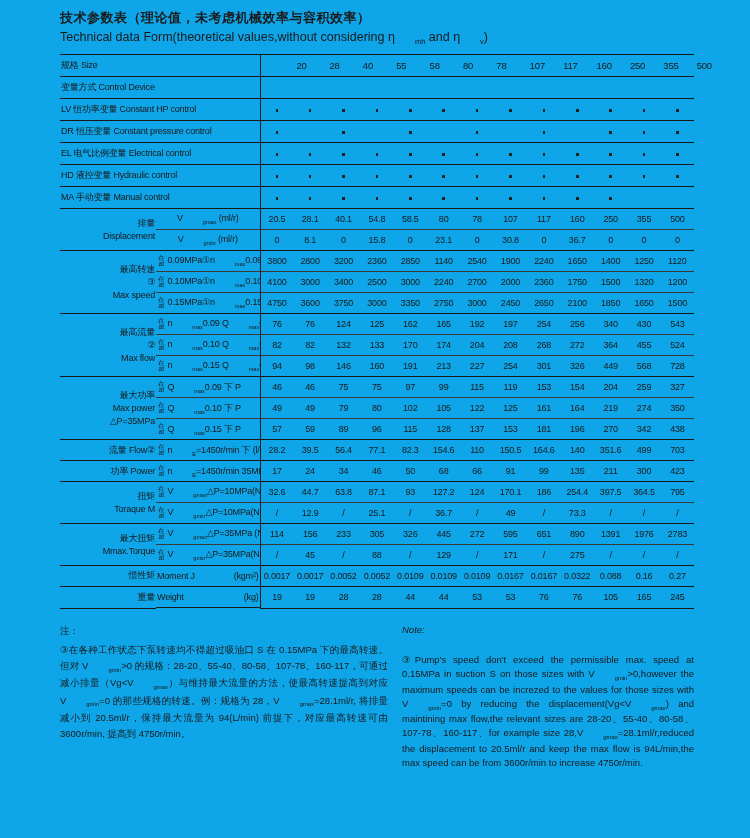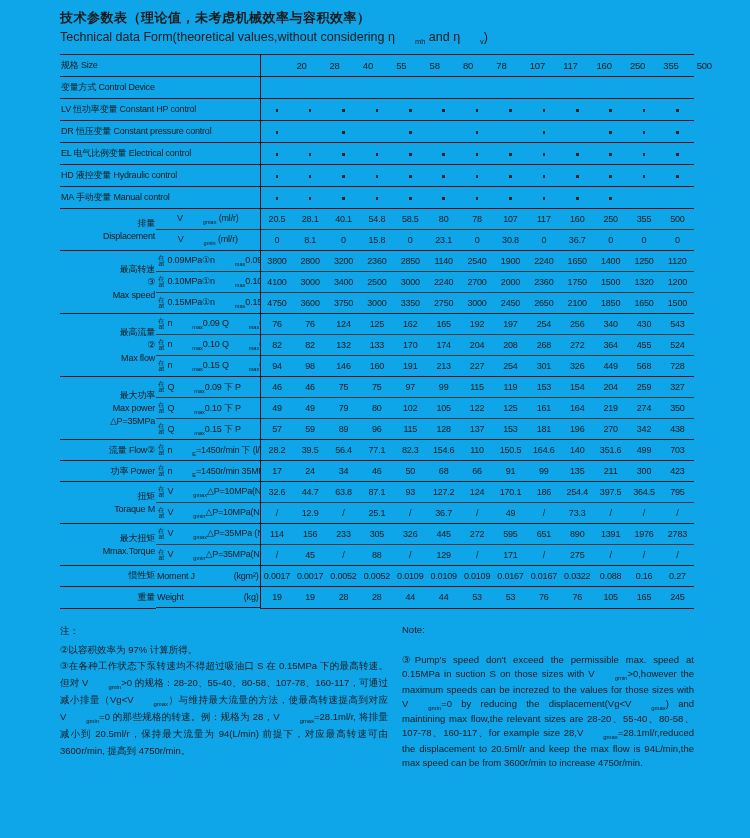--- a/index.html
+++ b/index.html
@@ -33,21 +33,21 @@
   .atmark i{display:block;font-style:normal;font-size:6.5px;line-height:6.5px;letter-spacing:0;}
   .subflex{display:flex;justify-content:space-between;align-items:center;padding-right:3px;}
   .subinner{display:flex;align-items:center;}
   .dot{display:inline-block;width:2.6px;height:2.6px;background:#222;vertical-align:middle;}
 
   .notes{display:flex;gap:14px;margin-top:14px;width:634px;}
   .notes-zh{width:328px;font-size:9.5px;line-height:1.75;text-align:justify;}
   .notes-en{width:292px;font-size:9.5px;line-height:1.48;text-align:justify;}
   .notes p{margin:0;}
   .notes .nh{margin-bottom:2px;}
-  .notes-en .nh{margin-bottom:16px;}
+  .notes-en .nh{margin-bottom:16px;font-style:italic;}
 </style>
 </head>
 <body>
 
 <div class="sheet">
   <div class="content">
     <div class="title-zh">技术参数表（理论值，未考虑机械效率与容积效率）</div>
     <div class="title-en">Technical data Form(theoretical values,without considering η<sub>mh</sub> and η<sub>v</sub>)</div>
 
     <table class="spec">
@@ -625,21 +625,20 @@
             <td class="v">105</td>
             <td class="v">165</td>
             <td class="v">245</td>
           </tr>
         </tbody>
     </table>
 
     <div class="notes">
       <div class="notes-zh" id="notes-zh">
           <p class="nh">注：</p>
-          <p>②以容积效率为 97% 计算所得。</p>
           <p>③在各种工作状态下泵转速均不得超过吸油口 S 在 0.15MPa 下的最高转速。但对 V<sub>gmin</sub>&gt;0 的规格：28-20、55-40、80-58、107-78、160-117，可通过减小排量（Vg&lt;V<sub>gmax</sub>）与维持最大流量的方法，使最高转速提高到对应 V<sub>gmin</sub>=0 的那些规格的转速。例：规格为 28，V<sub>gmax</sub>=28.1ml/r, 将排量减小到 20.5ml/r，保持最大流量为 94(L/min) 前提下，对应最高转速可由 3600r/min, 提高到 4750r/min。</p>
         </div>
       <div class="notes-en" id="notes-en">
           <p class="nh">Note:</p>
           <p>③Pump's speed don't exceed the permissible max. speed at 0.15MPa in suction S on those sizes with V<sub>gmin</sub>&gt;0,however the maximum speeds can be increzed to the values for those sizes with V<sub>gmin</sub>=0 by reducing the displacement(Vg&lt;V<sub>gmax</sub>) and maintining max flow,the relevant sizes are 28-20、55-40、80-58、107-78、160-117、for example size 28,V<sub>gmax</sub>=28.1ml/r,reduced the displacement to 20.5ml/r and keep the max flow is 94L/min,the max speed can be from 3600r/min to increase 4750r/min.</p>
         </div>
     </div>
   </div>
 </div>
 

